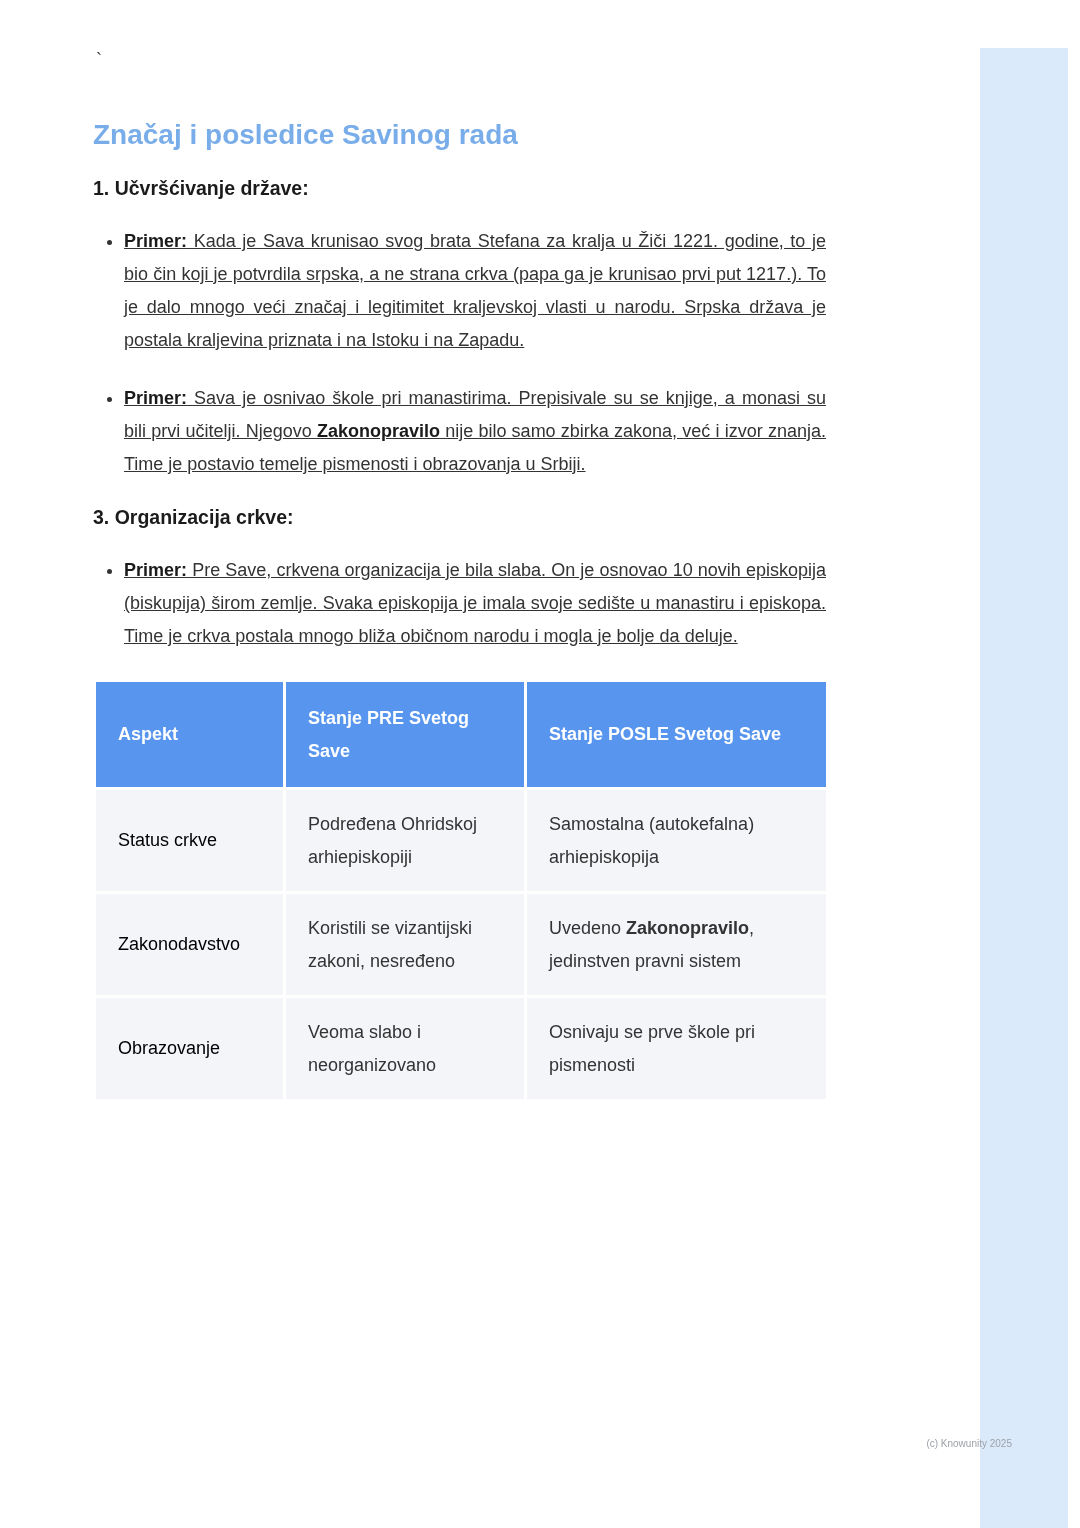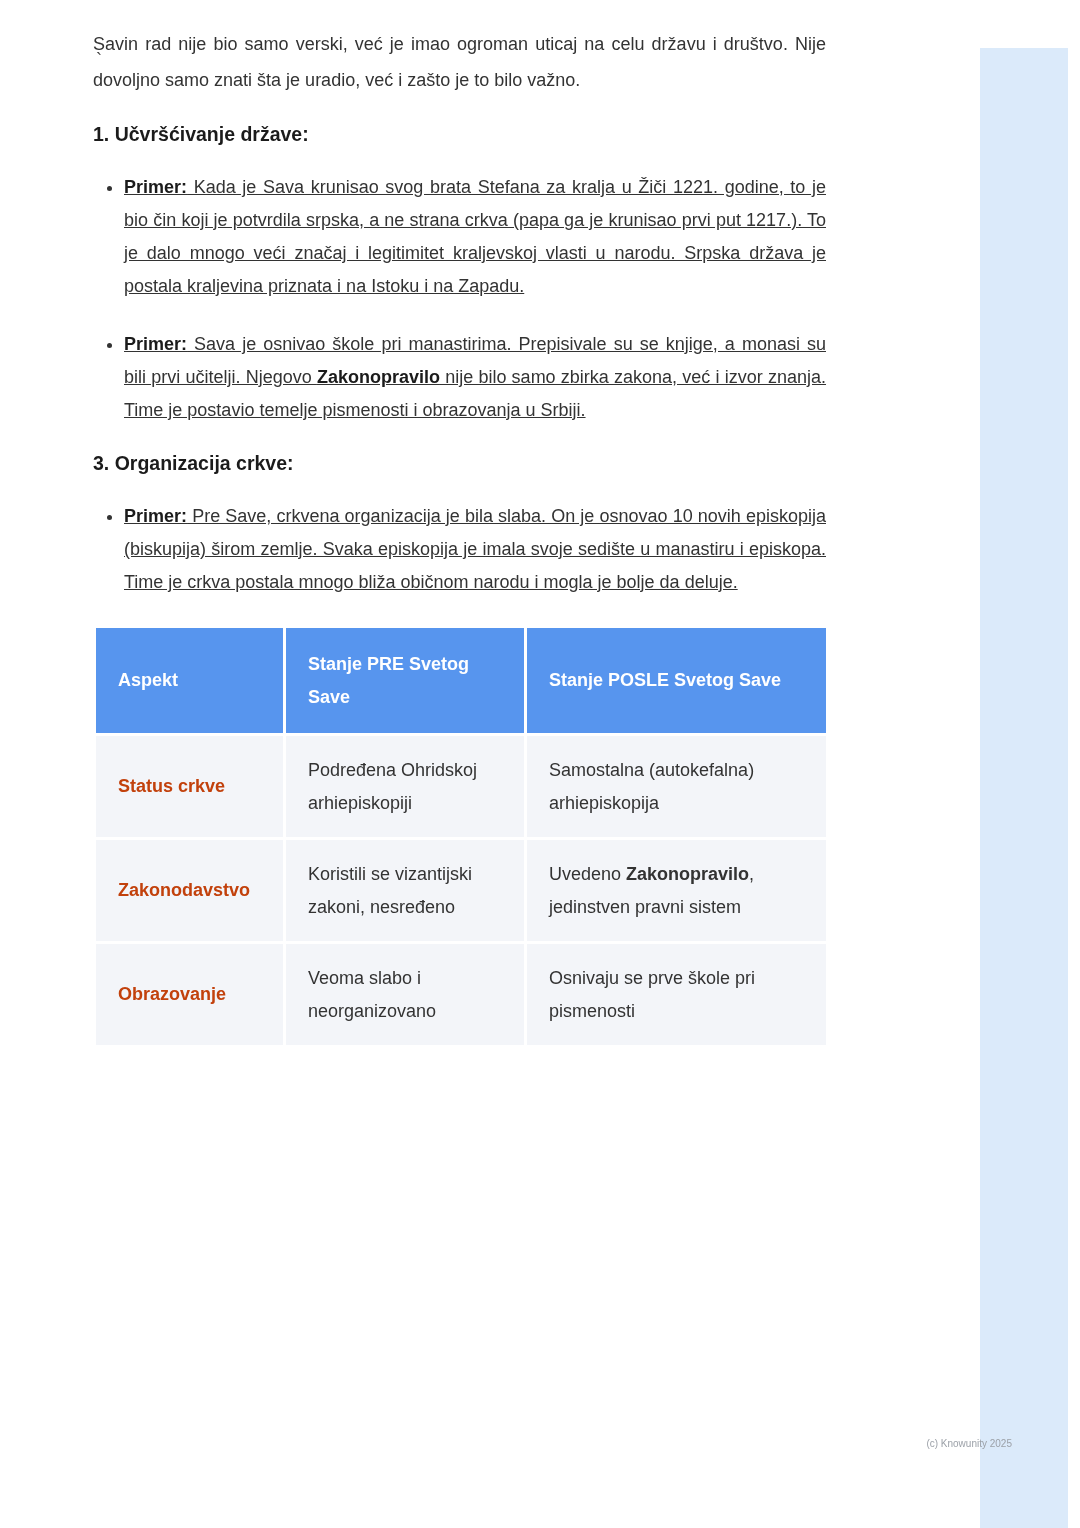--- a/index.html
+++ b/index.html
@@ -98,44 +98,44 @@
     color:#ffffff;
     font-weight:bold;
     height:108px;
   }
   table.compare tbody td{
     background:var(--table-row-bg);
     height:104px;
     color:var(--body-text);
   }
   table.compare tbody td.aspekt{
-    font-weight:bold;
-    color:#c2410c;
+    font-weight:normal;
+    color:#000000;
   }
   .footer{
     position:absolute;
     top:1438px;
     right:68px;
     font-size:10px;
     color:var(--footer-text);
   }
 </style>
 </head>
 <body>
 
 <div class="page">
 
   <div class="edge-strip"></div>
 
   <span class="stray">`</span>
 
   <div class="content">
 
+    <h1 class="title">Značaj i posledice Savinog rada</h1>
 
-    <p class="intro">Savin rad nije bio samo verski, već je imao ogroman uticaj na celu državu i društvo. Nije dovoljno samo znati šta je uradio, već i zašto je to bilo važno.</p>
 
     <h2 class="section-heading">1. Učvršćivanje države:</h2>
     <ul class="bullets">
       <li>
         <strong>Primer:</strong><span> Kada je Sava krunisao svog brata Stefana za kralja u Žiči 1221. godine, to je bio čin koji je potvrdila srpska, a ne strana crkva (papa ga je krunisao prvi put 1217.). To je dalo mnogo veći značaj i legitimitet kraljevskoj vlasti u narodu. Srpska država je postala kraljevina priznata i na Istoku i na Zapadu.</span><strong></strong><span></span>
       </li>
     </ul>
 
     <ul class="bullets">
       <li>

